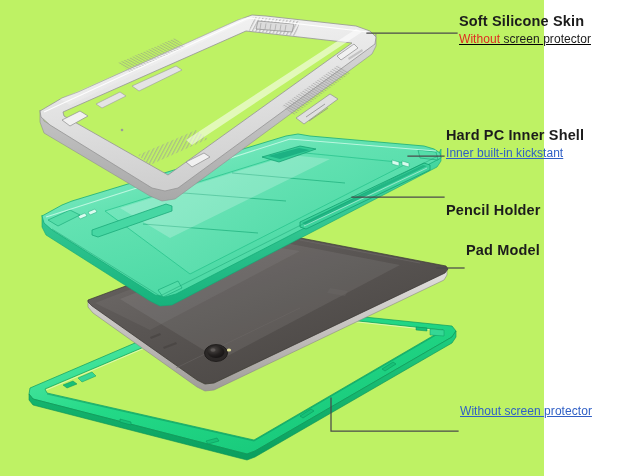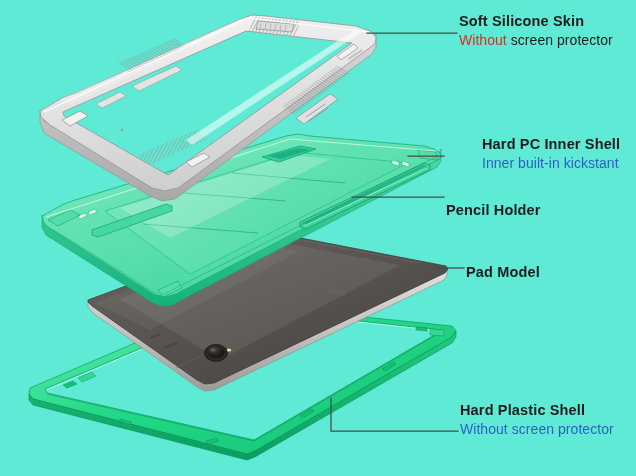--- a/index.html
+++ b/index.html
@@ -9,57 +9,58 @@
     background: #ffffff;
   }
   body {
     width: 636px; height: 476px;
     position: relative; overflow: hidden;
     font-family: "Liberation Sans", sans-serif;
     -webkit-font-smoothing: antialiased;
   }
   #diagram-root {
     position: absolute; inset: 0;
-    width: 636px; height: 476px;
-    background: #5eead4;
+    width: 544px; height: 476px;
+    background: #bef264;
   }
   #exploded-svg {
     position: absolute; left: 0; top: 0;
     width: 636px; height: 476px;
     display: block;
   }
   
   .callout {
     position: absolute;
     white-space: nowrap;
     line-height: 1.18;
   }
   .callout-title {
     font-size: 14.5px;
     font-weight: bold;
     color: #1c1c1c;
     letter-spacing: 0.15px;
     display: block;
   }
   .callout-sub {
-    font-size: 14px;
+    font-size: 12px;
     font-weight: normal;
     display: block;
     margin-top: 2px;
     letter-spacing: 0.05px;
+    text-decoration: underline;
   }
   .sub-red   { color: #e02b22; }
   .sub-black { color: #1c1c1c; }
   .sub-blue  { color: #2f5fc6; }
   .callout-sub .seg { display: inline; }
 
   #callout-silicone     { left: 459px; top: 13px; }
-  #callout-pc-shell     { left: 446px; top: 136px; margin-left: 36px; }
+  #callout-pc-shell     { left: 446px; top: 127px; }
   #callout-pencil       { left: 446px; top: 202px; }
-  #callout-pad          { left: 466px; top: 264px; }
+  #callout-pad          { left: 466px; top: 242px; }
   #callout-plastic      { left: 460px; top: 402px; }
 </style>
 </head>
 <body>
 
 <div id="diagram-root">
 
   <svg id="exploded-svg" viewBox="0 0 636 476" xmlns="http://www.w3.org/2000/svg">
     <defs>
 
@@ -348,17 +349,16 @@
 
   <div class="callout" id="callout-pencil">
     <span class="callout-title">Pencil Holder</span>
   </div>
 
   <div class="callout" id="callout-pad">
     <span class="callout-title">Pad Model</span>
   </div>
 
   <div class="callout" id="callout-plastic">
-    <span class="callout-title">Hard Plastic Shell</span>
     <span class="callout-sub sub-blue">Without screen protector</span>
   </div>
 
 </div>
 
 </body></html>

